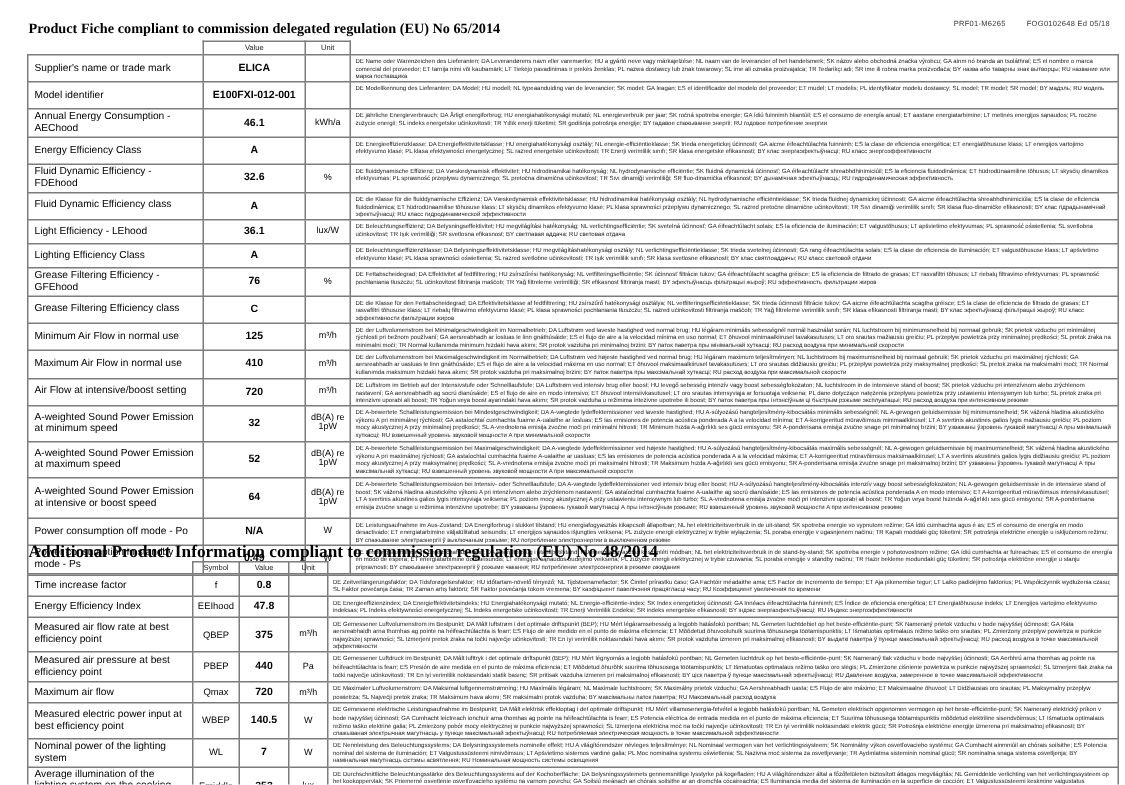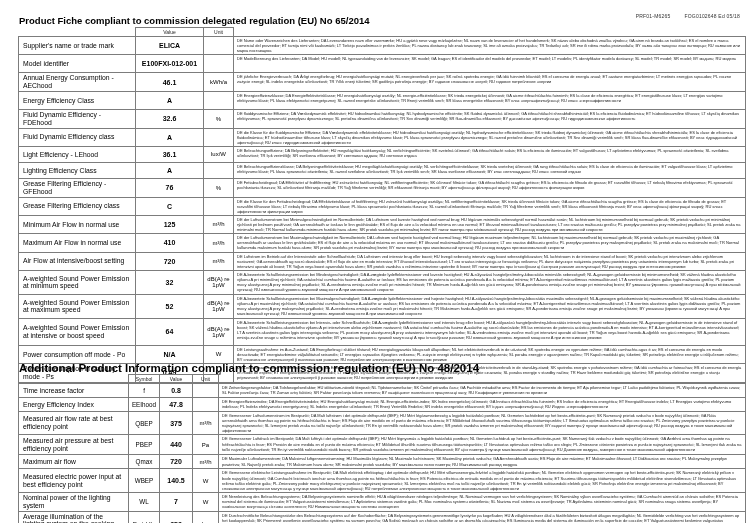--- a/index.html
+++ b/index.html
@@ -6,21 +6,21 @@
   html,body{margin:0;padding:0;}
   body{
     width:750px;height:523px;background:#ffffff;color:#000;
     font-family:"Liberation Sans", sans-serif;
     position:relative;overflow:hidden;
   }
   .docrefs{
     position:absolute;top:13px;right:10px;
     font-size:5px;color:#333;display:flex;gap:14px;letter-spacing:.2px;
   }
-  .sec-title{position:absolute;left:19px;font-weight:bold;color:#000;white-space:nowrap;}
+  .sec-title{position:absolute;left:19px;font-weight:bold;color:#000;white-space:nowrap;font-family:Liberation Serif, serif;}
   #title1{top:15px;font-size:9.5px;}
   #title2{top:362px;font-size:11.5px;}
   table{
     border-collapse:collapse;table-layout:fixed;
     position:absolute;left:18px;width:727px;
   }
   #t1{top:27px;}
   #t2{top:374px;}
   td,th{border:1px solid #7c7c7c;padding:0 2px;overflow:hidden;}
   th{font-weight:normal;font-size:5px;height:9px;text-align:center;color:#222;line-height:1;}

